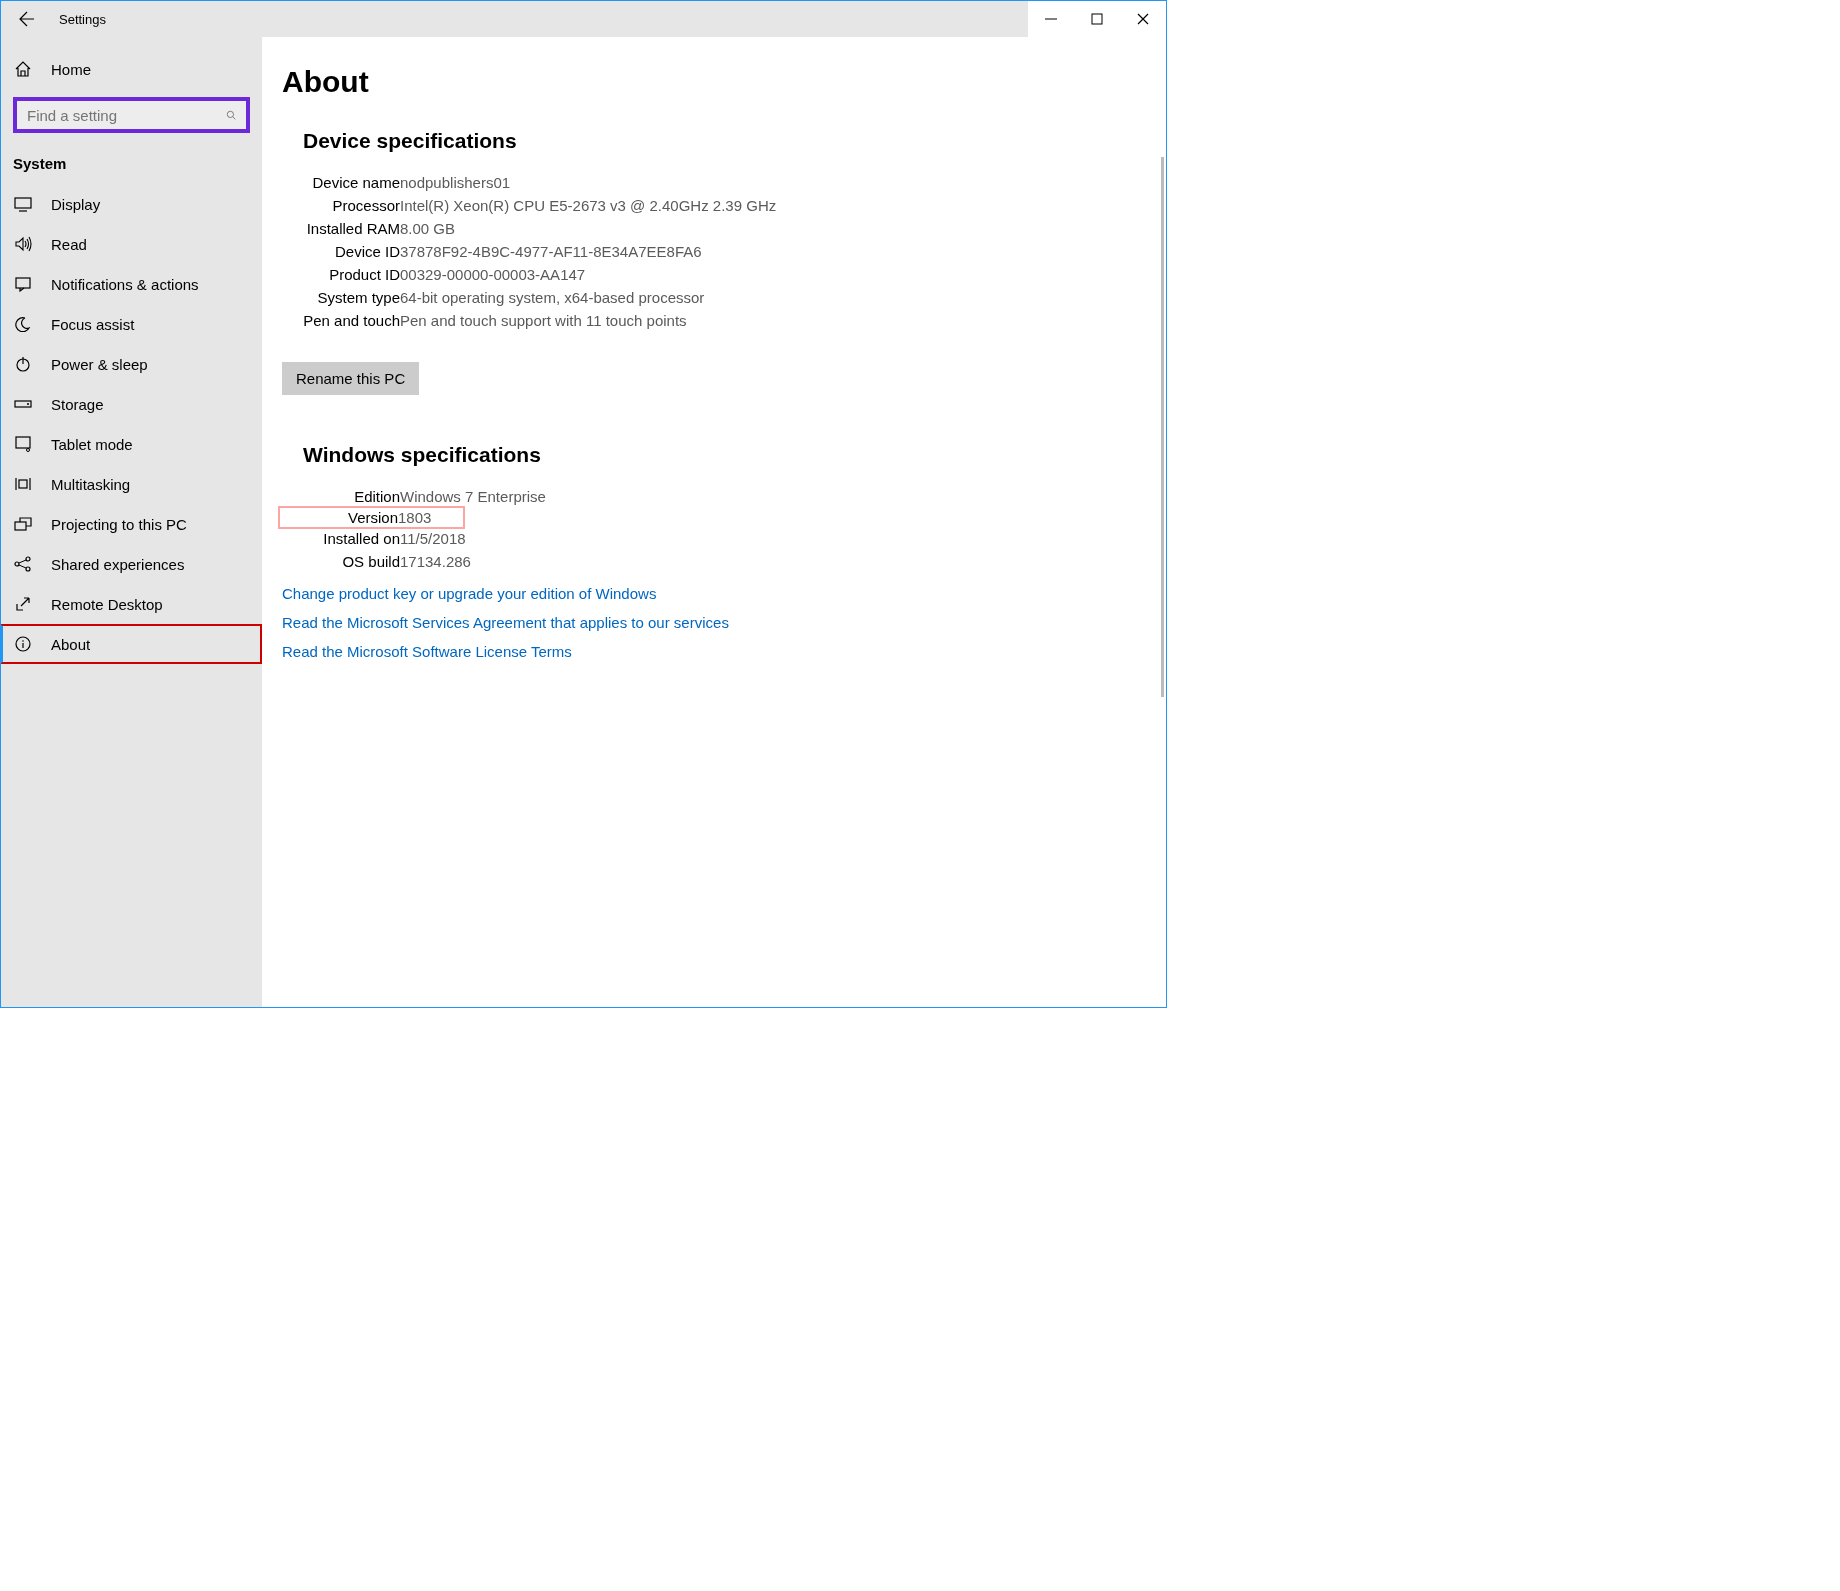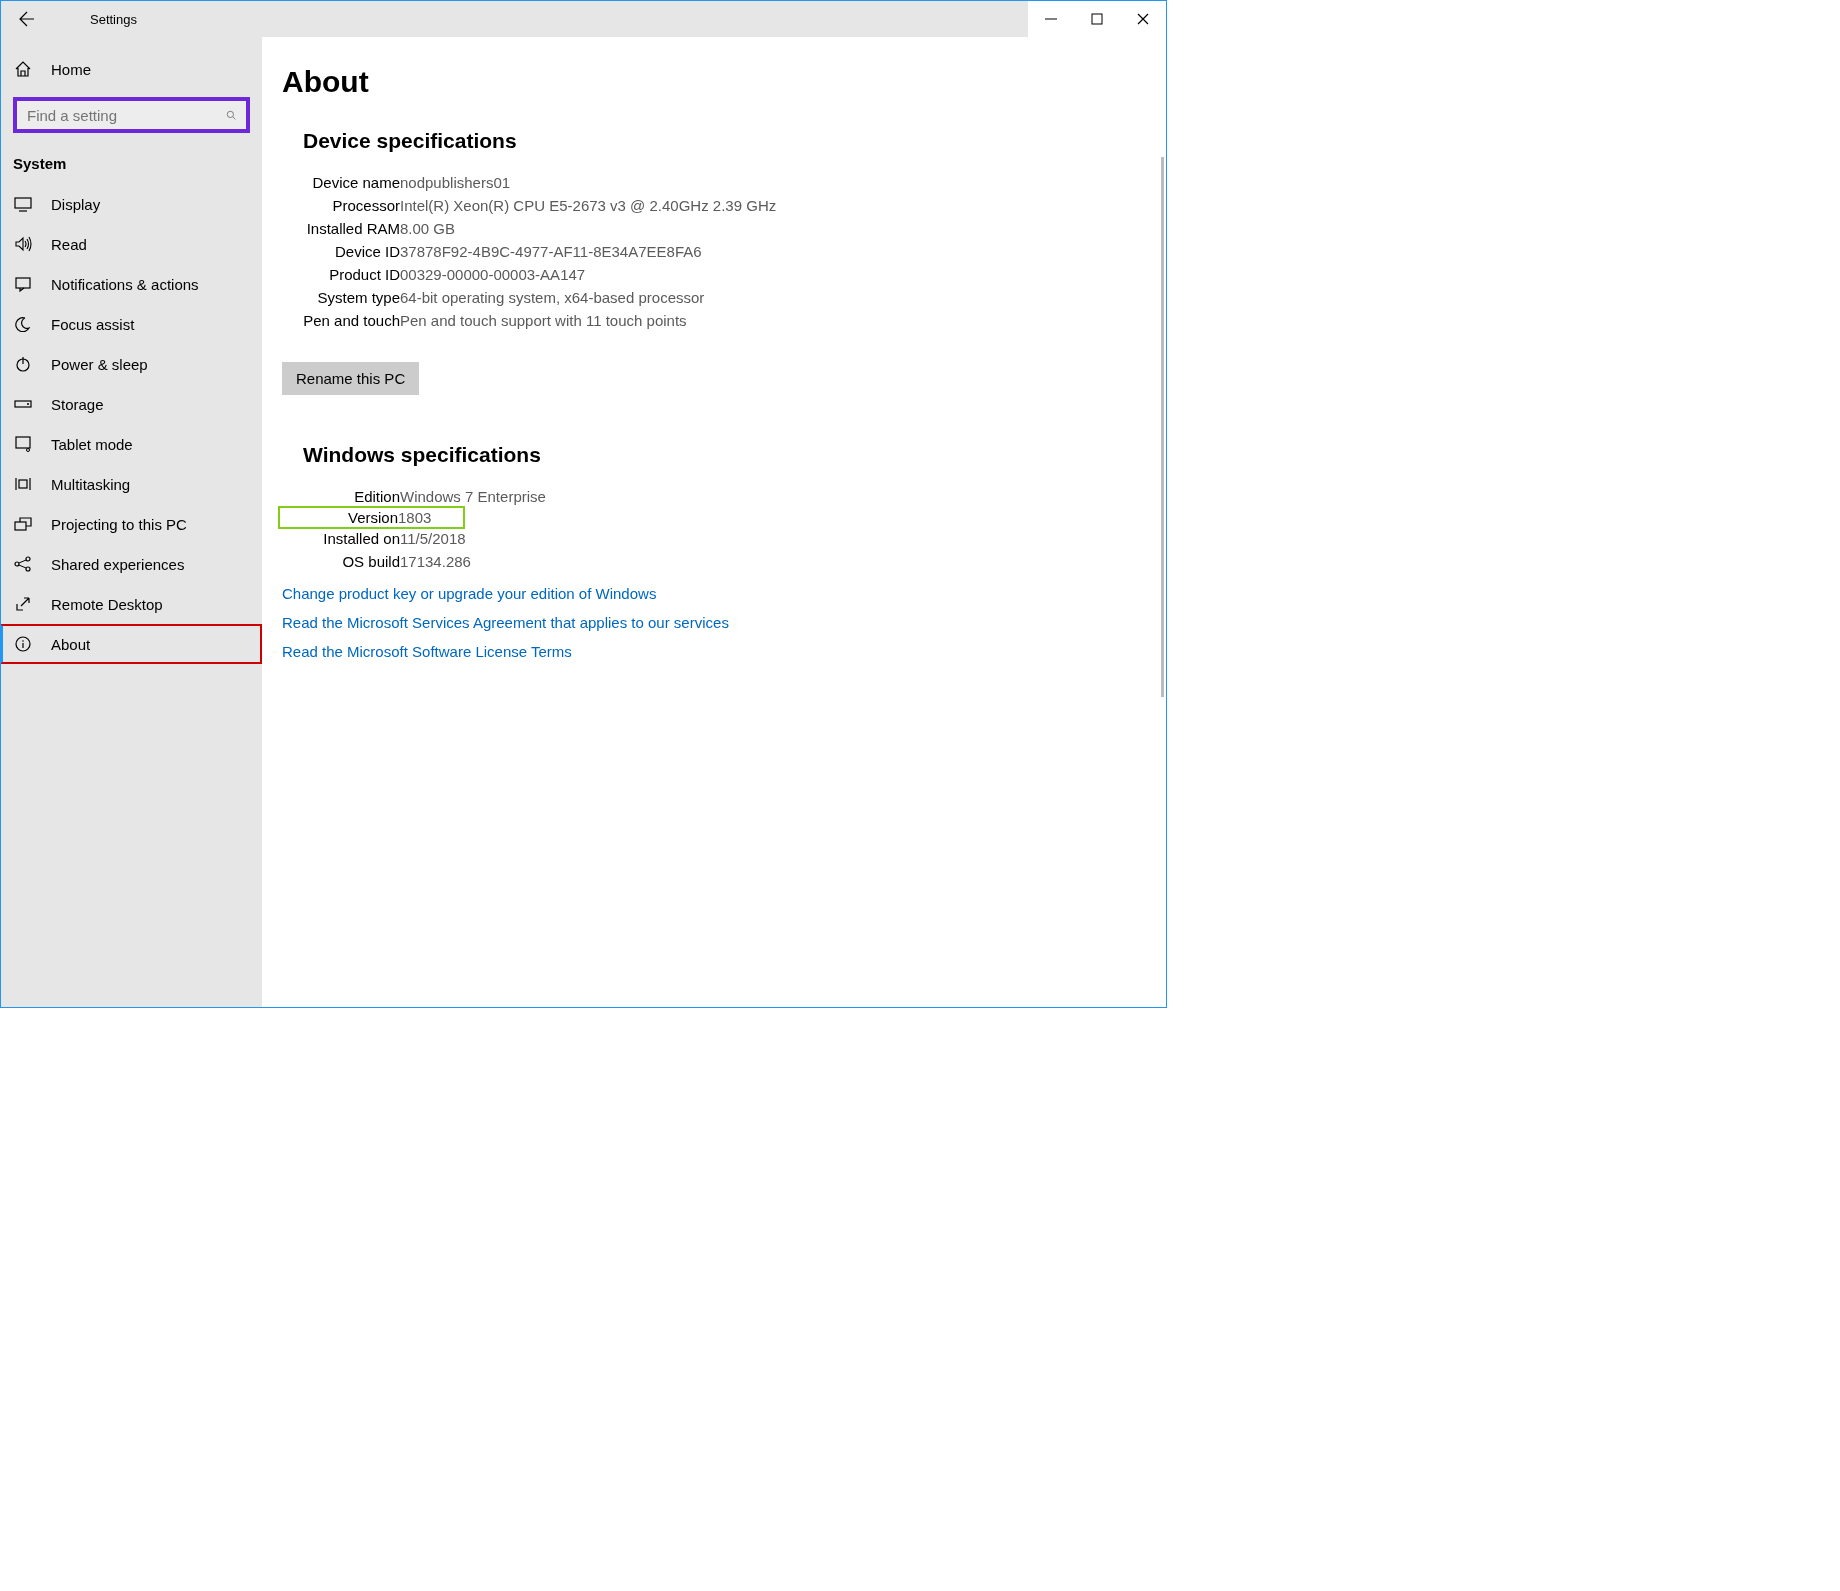--- a/index.html
+++ b/index.html
@@ -11,21 +11,21 @@
   height: 1008px;
   border: 1px solid #2196f3;
   overflow: hidden;
 }
 .titlebar {
   height: 36px;
   display: flex;
   align-items: center;
   background: #e6e6e6;
 }
-.titlebar-left { flex: 1; display: flex; align-items: center; padding-left: 8px; gap: 31px; }
+.titlebar-left { flex: 1; display: flex; align-items: center; padding-left: 8px; }
 .back-btn {
   width: 36px; height: 36px;
   display: flex; align-items: center; justify-content: center;
   cursor: pointer;
 }
 .title-text { font-size: 13px; margin-left: 14px; color: #000; }
 .win-controls { display: flex; }
 .win-btn {
   width: 46px; height: 36px;
   display: flex; align-items: center; justify-content: center;
@@ -105,21 +105,21 @@
   padding: 3px 0;
   font-size: 15px;
 }
 .spec-label {
   width: 118px;
   flex-shrink: 0;
   color: #000;
 }
 .spec-value { color: #5a5a5a; max-width: 420px; }
 .spec-row.highlight {
-  border: 2px solid #84cc16;
+  border: 2px solid #fca5a5;
   margin: -2px -4px -2px -4px;
   padding: 1px 4px;
   width: fit-content;
 }
 .spec-row.highlight .spec-label { width: 114px; }
 .spec-row.highlight .spec-value { padding-right: 28px; }
 .btn {
   background: #ccc;
   border: none;
   padding: 8px 14px;

